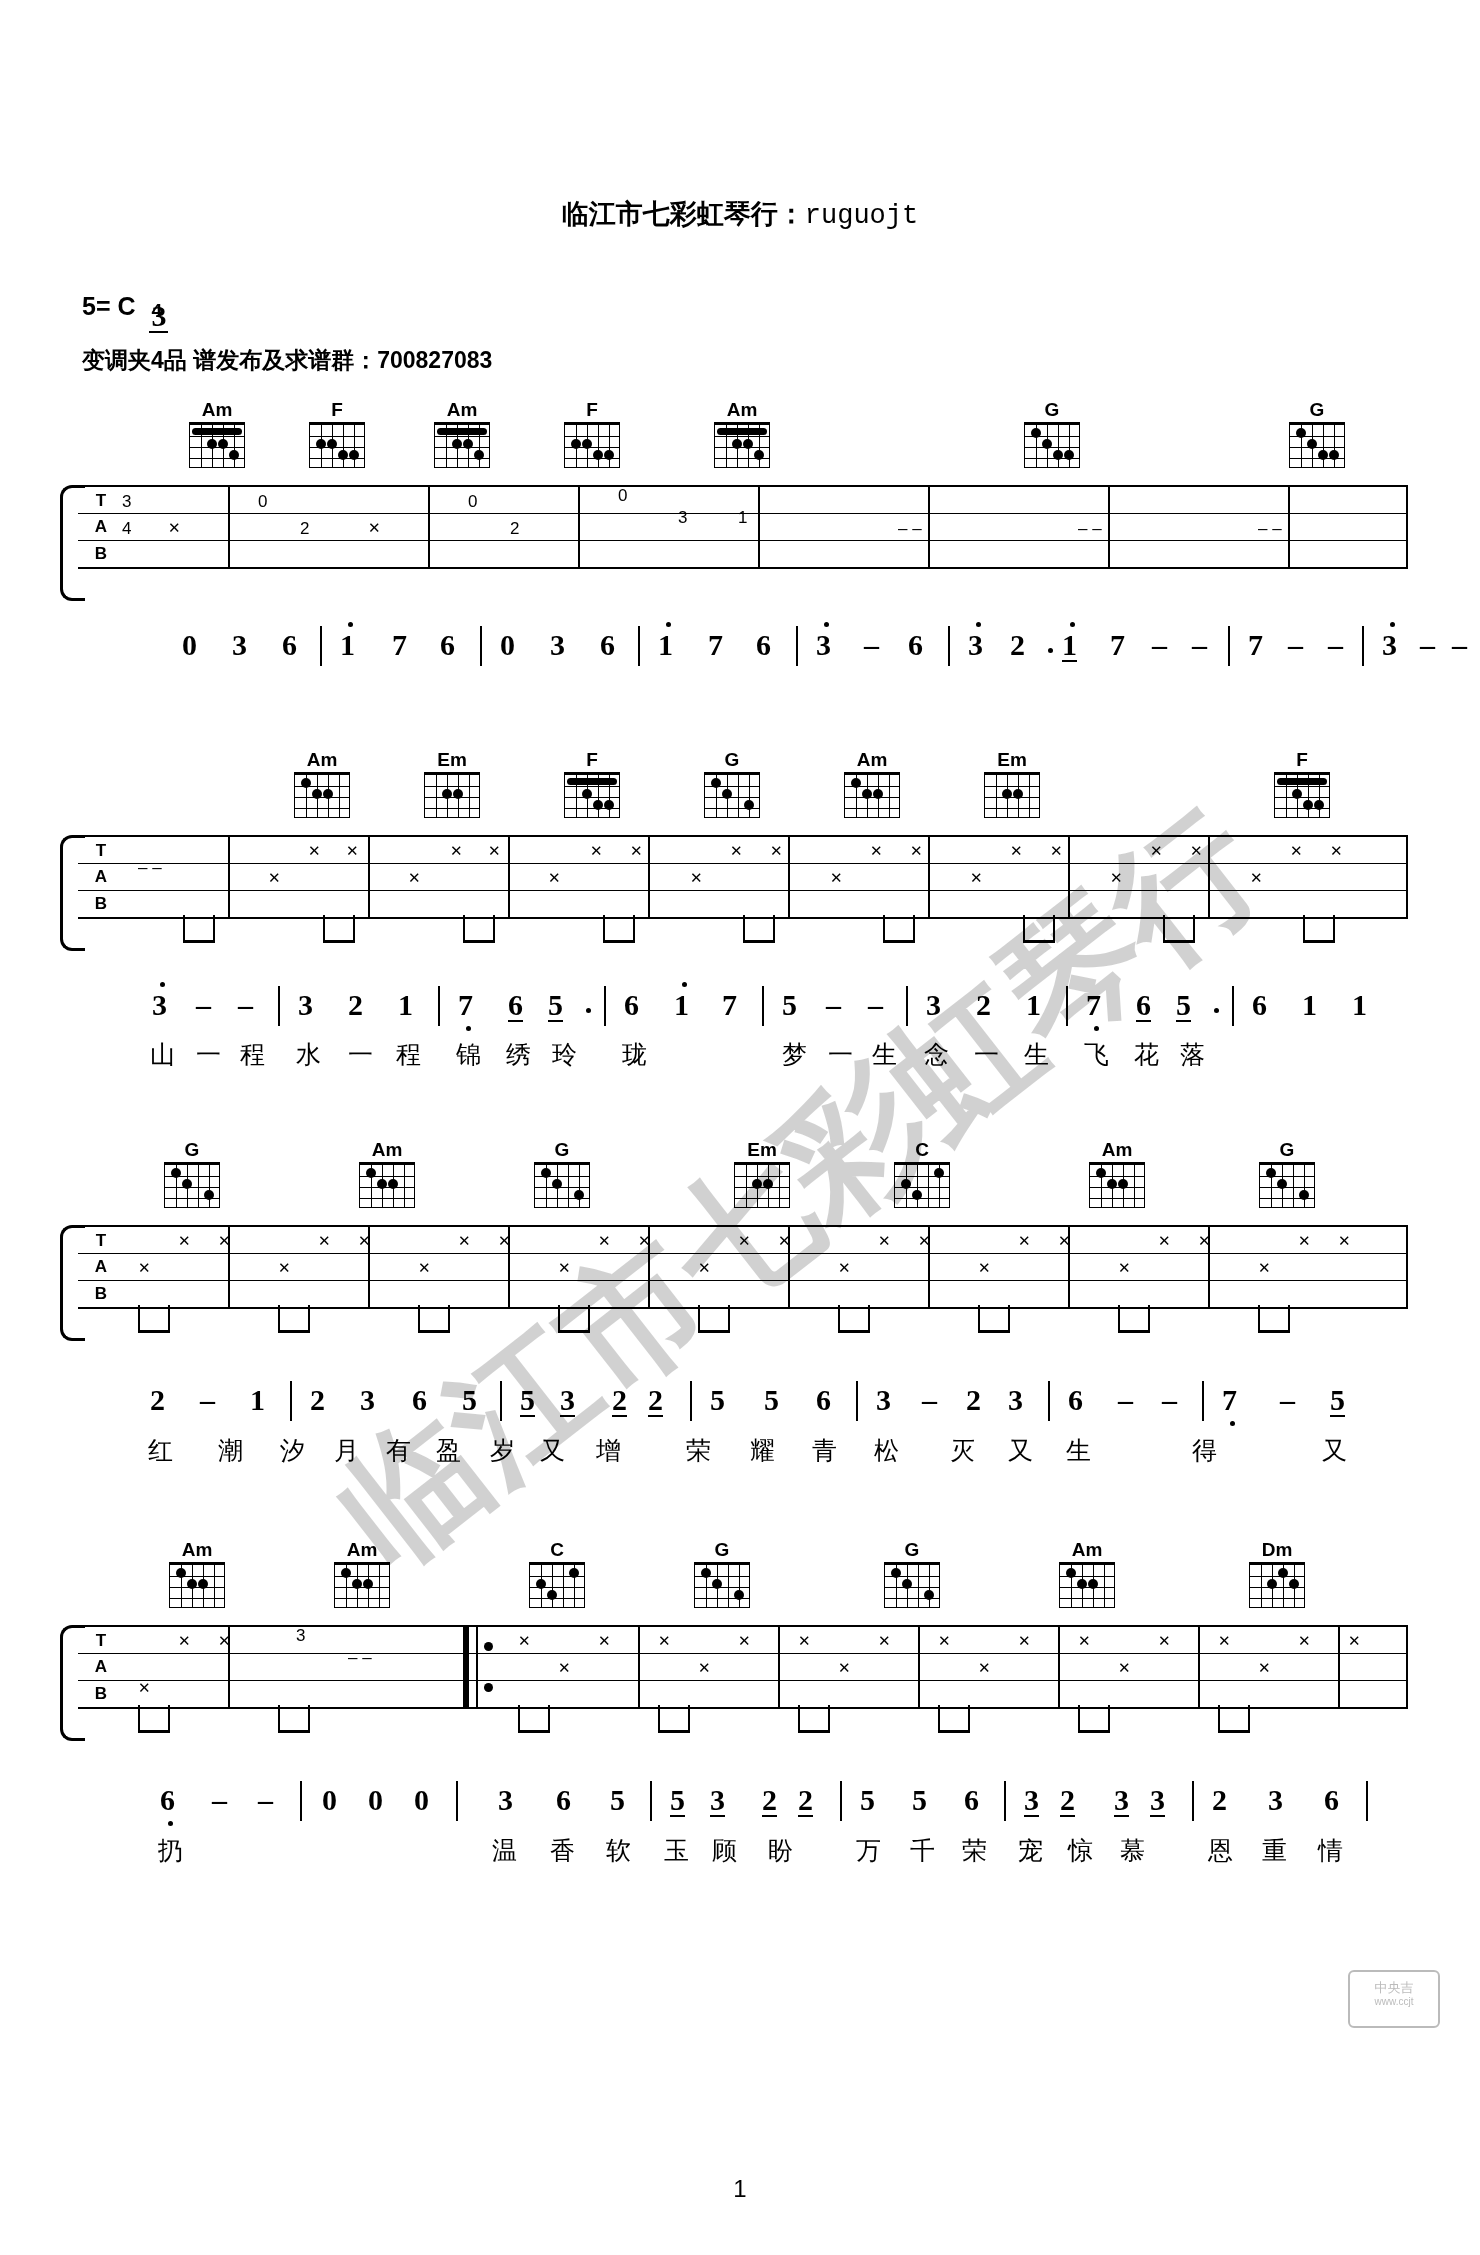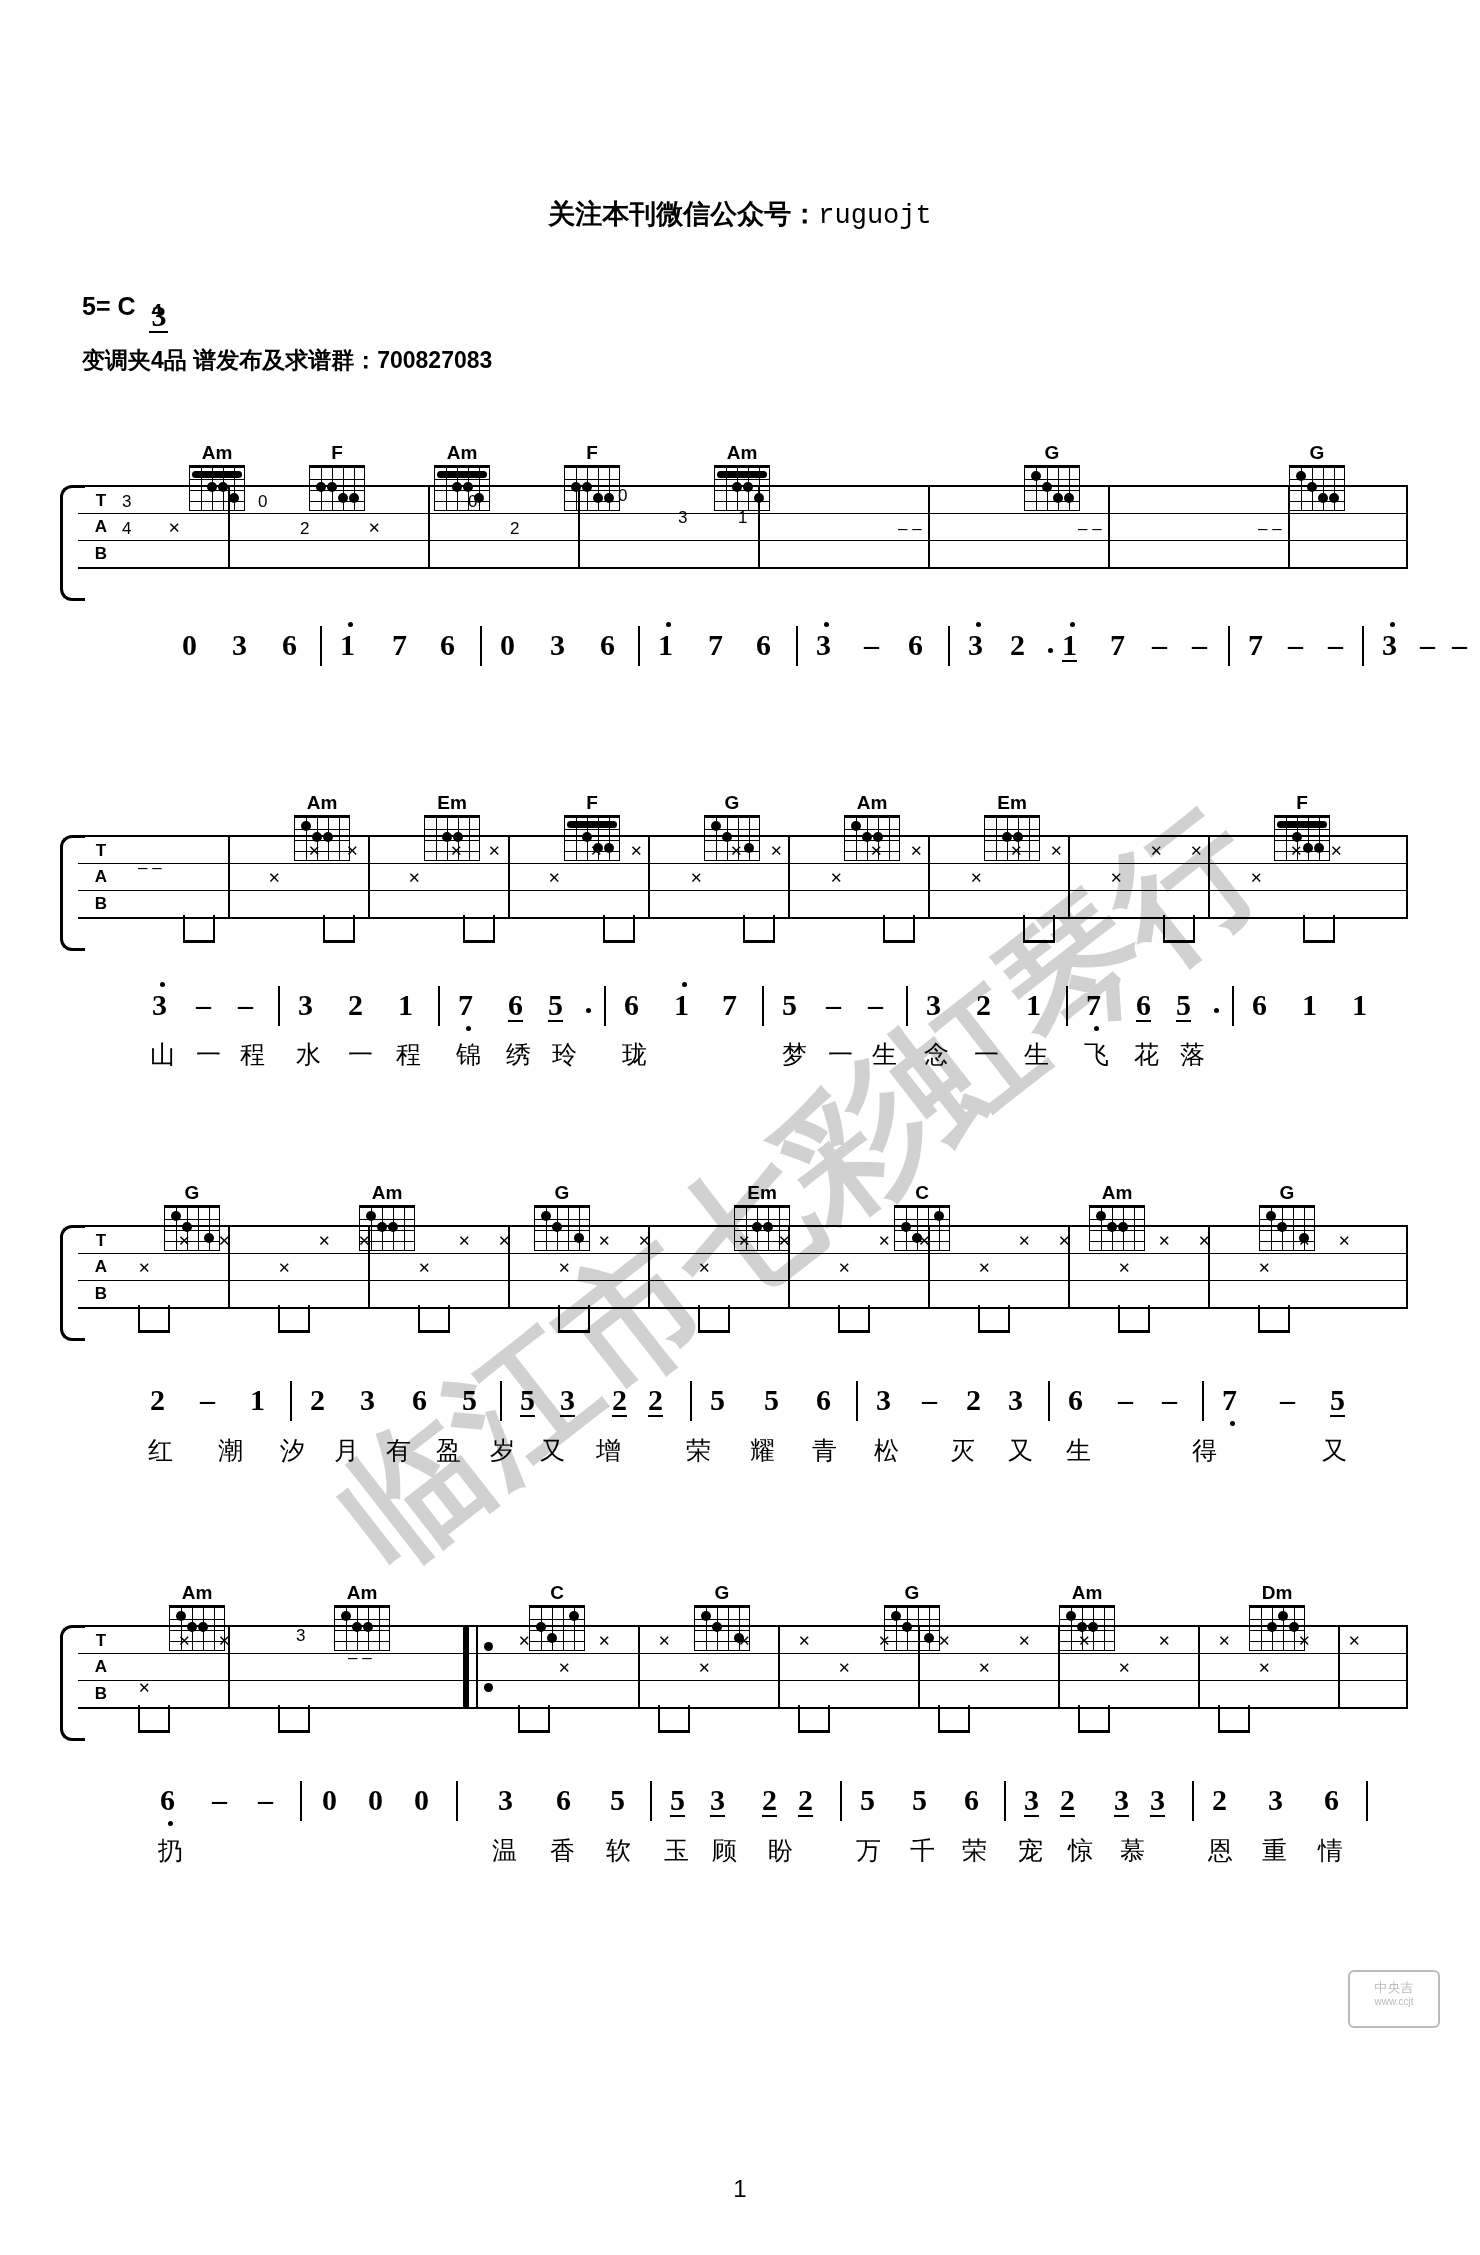--- a/index.html
+++ b/index.html
@@ -28,21 +28,21 @@
   .staff .ln{position:absolute;left:0;width:100%;border-top:1px solid #000;}
   .staff .ln.l1{top:26px;}
   .staff .ln.l2{top:53px;}
   .tabmark{position:absolute;left:10px;top:0;height:80px;width:26px;display:flex;flex-direction:column;justify-content:space-around;align-items:center;font-size:17px;font-weight:bold;line-height:1;}
   .bracket{position:absolute;left:60px;width:22px;border:3px solid #000;border-right:none;border-radius:12px 0 0 12px;}
   .repeat-dots{position:absolute;width:9px;height:9px;background:#000;border-radius:50%;}
   .barline{position:absolute;width:2px;background:#000;}
   .thickbar{position:absolute;width:6px;background:#000;}
 
   
-  .chord{position:absolute;width:64px;margin-top:43px;}
+  .chord{position:absolute;width:64px;}
   .chord .nm{text-align:center;font-size:19px;font-weight:bold;line-height:1;margin-bottom:3px;}
   .grid{position:relative;width:56px;height:46px;margin:0 auto;border:1px solid #000;border-top:3px solid #000;box-sizing:border-box;}
   .grid .v{position:absolute;top:0;bottom:0;width:1px;background:#000;}
   .grid .h{position:absolute;left:0;right:0;height:1px;background:#000;}
   .dot{position:absolute;width:10px;height:10px;background:#000;border-radius:50%;}
   .barre{position:absolute;height:7px;background:#000;border-radius:4px;}
 
   
   .tn{position:absolute;font-size:17px;line-height:1;}
   .xm{position:absolute;font-size:15px;line-height:1;}
@@ -61,21 +61,21 @@
   .watermark{position:absolute;font-family:"Liberation Serif",serif;color:rgba(0,0,0,0.18);font-weight:bold;white-space:nowrap;transform-origin:left top;pointer-events:none;}
   .logo{position:absolute;right:40px;top:1970px;width:92px;height:58px;border:2px solid #bbb;border-radius:6px;color:#bbb;font-size:13px;text-align:center;line-height:1.2;padding-top:8px;box-sizing:border-box;}
   .pagenum{position:absolute;left:0;width:1480px;top:2175px;text-align:center;font-size:24px;}
 </style>
 </head>
 <body>
 
 <div class="sheet">
 
   <div class="wechat-line">
-    <span>关注本刊微信公众号：</span><span class="mono">ruguojt</span>
+    <span>临江市七彩虹琴行：</span><span class="mono">ruguojt</span>
   </div>
 
 
   <div class="keyline">
     <span>5= C</span>
     <span class="frac">
       <span class="num">3</span>
       <span class="den">4</span>
     </span>
   </div>

